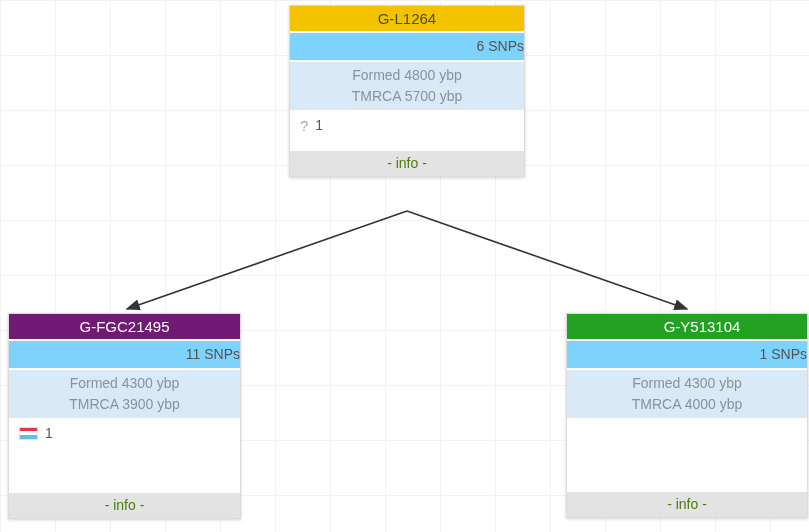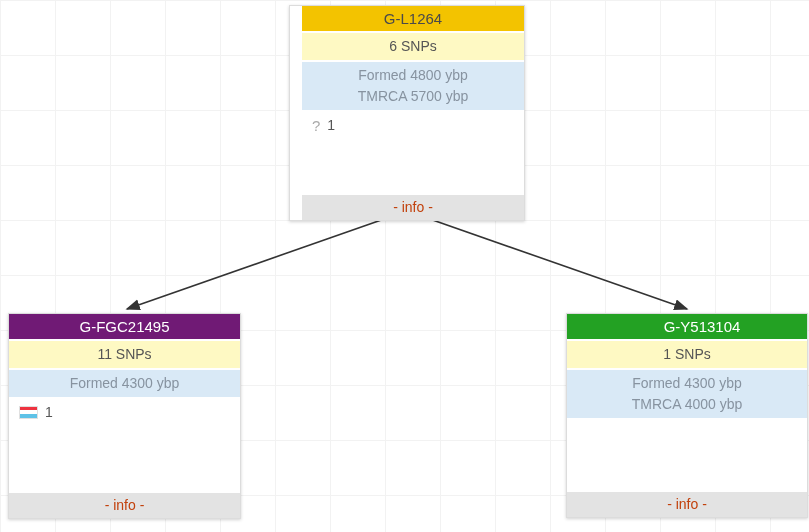--- a/index.html
+++ b/index.html
@@ -40,22 +40,22 @@
     text-align: center;
     font-size: 15px;
     margin-bottom: 2px;
     cursor: pointer;
   }
   .node-header.dark-text { color: #4a4a4a; }
   .node-header.light-text { color: #ffffff; }
   .node-snps {
     height: 27px;
     line-height: 27px;
-    text-align: center;
-    background: #fef9c3;
+    text-align: right;
+    background: #7dd3fc;
     color: #555555;
     margin-bottom: 2px;
   }
   .node-age {
     background: #d9e9f6;
     color: #8793a0;
     text-align: center;
     padding: 3px 0;
     margin-bottom: 2px;
   }
@@ -80,59 +80,60 @@
     border: 1px solid #e0e0e0;
     box-sizing: border-box;
   }
   .flag span { flex: 1; }
   .node-spacer { flex: 1; }
   .node-info {
     height: 25px;
     line-height: 25px;
     text-align: center;
     background: #e3e3e3;
-    color: #c2410c;
+    color: #4d7c0f;
     cursor: pointer;
   }
 </style>
 </head>
 <body>
 
 <div class="canvas">
 
   <svg class="edges" width="809" height="532">
     <defs>
       <marker id="arrowhead" markerWidth="10" markerHeight="8" refX="8" refY="3.5" orient="auto">
         <path d="M0,0 L9,3.5 L0,7 Z" fill="#333333"></path>
       </marker>
     </defs>
     <line x1="407" y1="211" x2="127" y2="309" stroke="#333333" stroke-width="1.6" marker-end="url(#arrowhead)"></line>
     <line x1="407" y1="211" x2="687" y2="309" stroke="#333333" stroke-width="1.6" marker-end="url(#arrowhead)"></line>
   </svg>
 
-  <div class="node" style="left:289px; top:5px; width:236px; height:216px;padding-left:12px;">
+  <div class="node" style="left:289px; top:5px; width:236px; height:172px;">
     <div class="node-header dark-text" style="background-color: rgb(243, 195, 0);">G-L1264</div>
     <div class="node-snps">6 SNPs</div>
     <div class="node-age">
       <div>Formed 4800 ybp</div>
       <div>TMRCA 5700 ybp</div>
     </div>
     <div class="node-sample">
       <span class="question-glyph">?</span>
       <span>1</span>
     </div>
     <div class="node-spacer"></div>
     <div class="node-info">- info -</div>
   </div>
 
   <div class="node" style="left:8px; top:313px; width:233px; height:206px;">
     <div class="node-header light-text" style="background-color: #701a75;">G-FGC21495</div>
     <div class="node-snps">11 SNPs</div>
     <div class="node-age">
       <div>Formed 4300 ybp</div>
+      <div>TMRCA 3900 ybp</div>
     </div>
     <div class="node-sample">
       <span class="flag">
         <span style="background-color: rgb(238, 51, 64);"></span>
         <span style="background-color: rgb(255, 255, 255);"></span>
         <span style="background-color: rgb(94, 194, 231);"></span>
       </span>
       <span>1</span>
     </div>
     <div class="node-spacer"></div>

